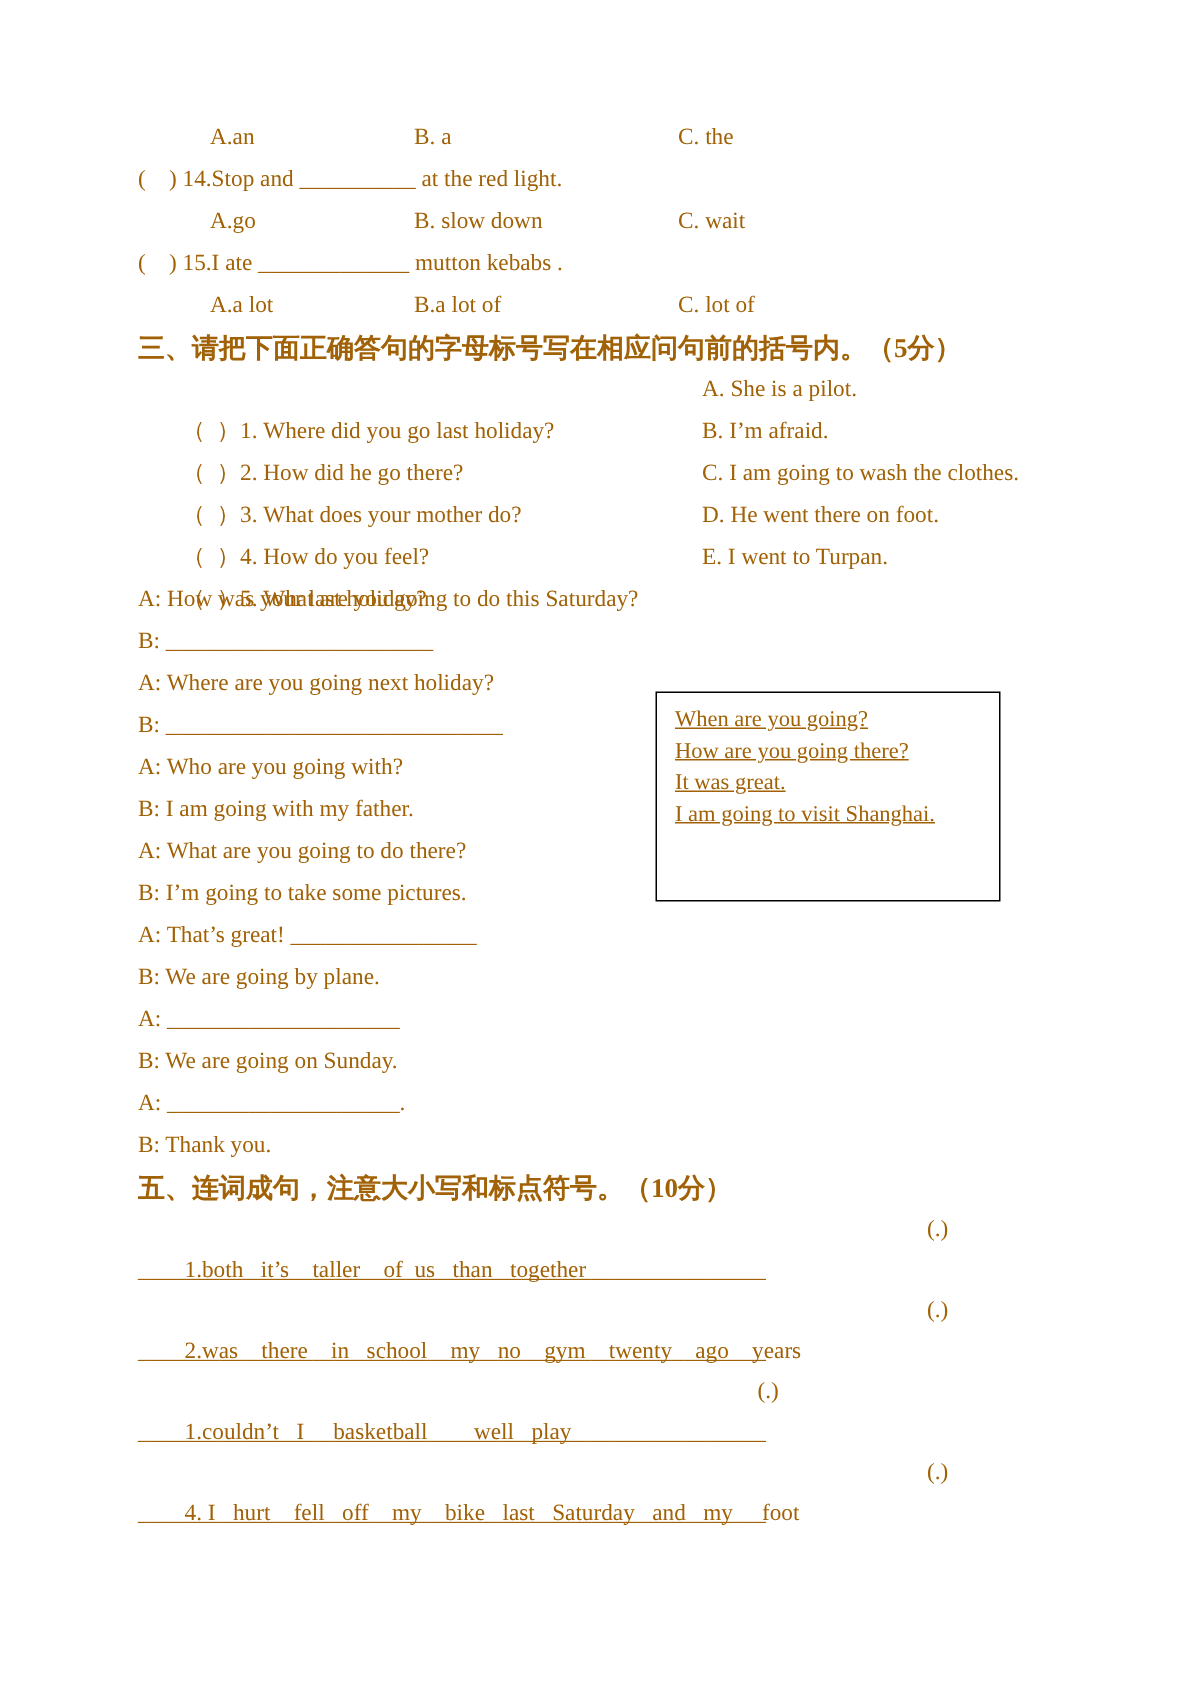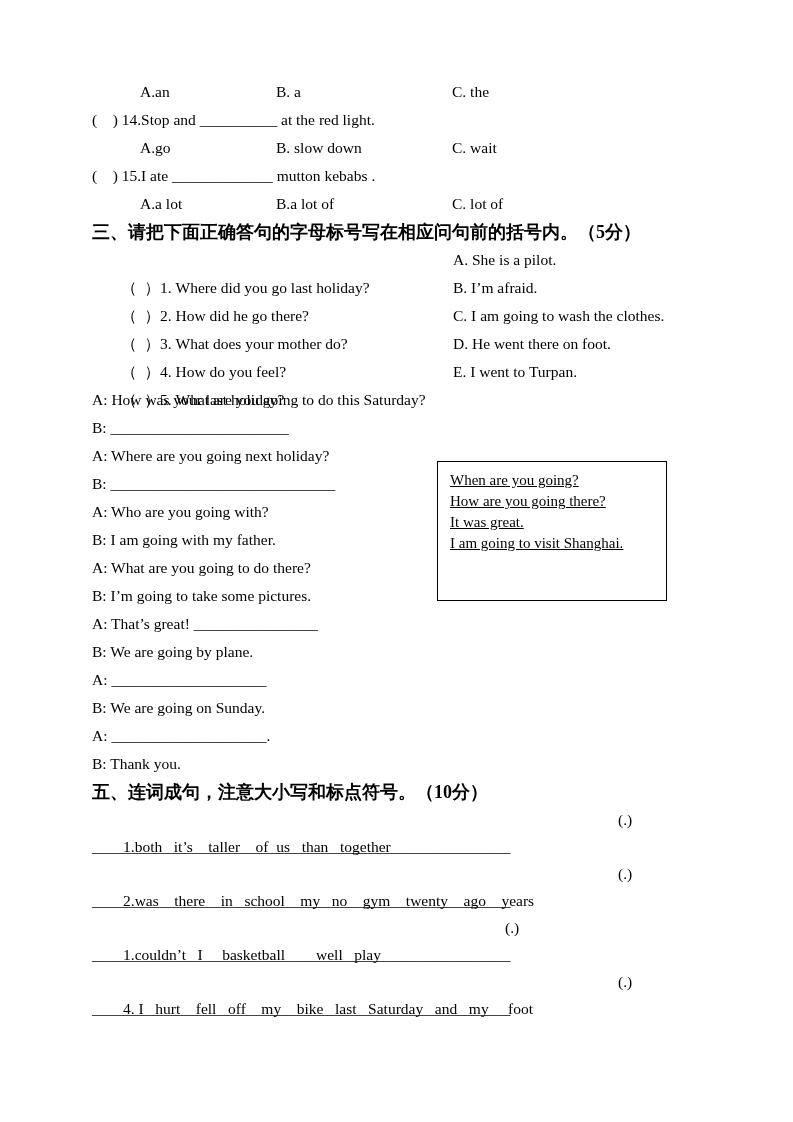--- a/index.html
+++ b/index.html
@@ -2,21 +2,21 @@
 <html><head>
 <meta charset="utf-8">
 <style>
   * { box-sizing: border-box; }
   html, body { margin: 0; padding: 0; background: #ffffff; }
   .page {
     position: relative;
     width: 793px;
     height: 1122px;
     background: #ffffff;
-    color: #000000;
+    color: #a16207;
     font-family: "Liberation Serif", "DejaVu Serif", serif;
     font-size: 15.5px;
     overflow: hidden;
   }
   .content {
     position: absolute;
     left: 92px;
     top: 78px;
     width: 645px;
   }
@@ -30,21 +30,21 @@
     font-weight: bold;
     font-size: 18px;
   }
   
   .options-row span { position: absolute; top: 0; }
   .col-a { left: 48px; }
   .col-b { left: 184px; }
   .col-c { left: 360px; }
   
   .match-q { padding-left: 6px; }
-  .match-a { position: absolute; left: 361px; top: 0; text-align: right; }
+  .match-a { position: absolute; left: 376px; top: 0; text-align: right; }
   
   .word-bank {
     position: absolute;
     left: 437px;
     top: 461px;
     width: 230px;
     height: 140px;
     border: 1px solid #000;
     padding: 8px 12px;
     font-size: 15px;

